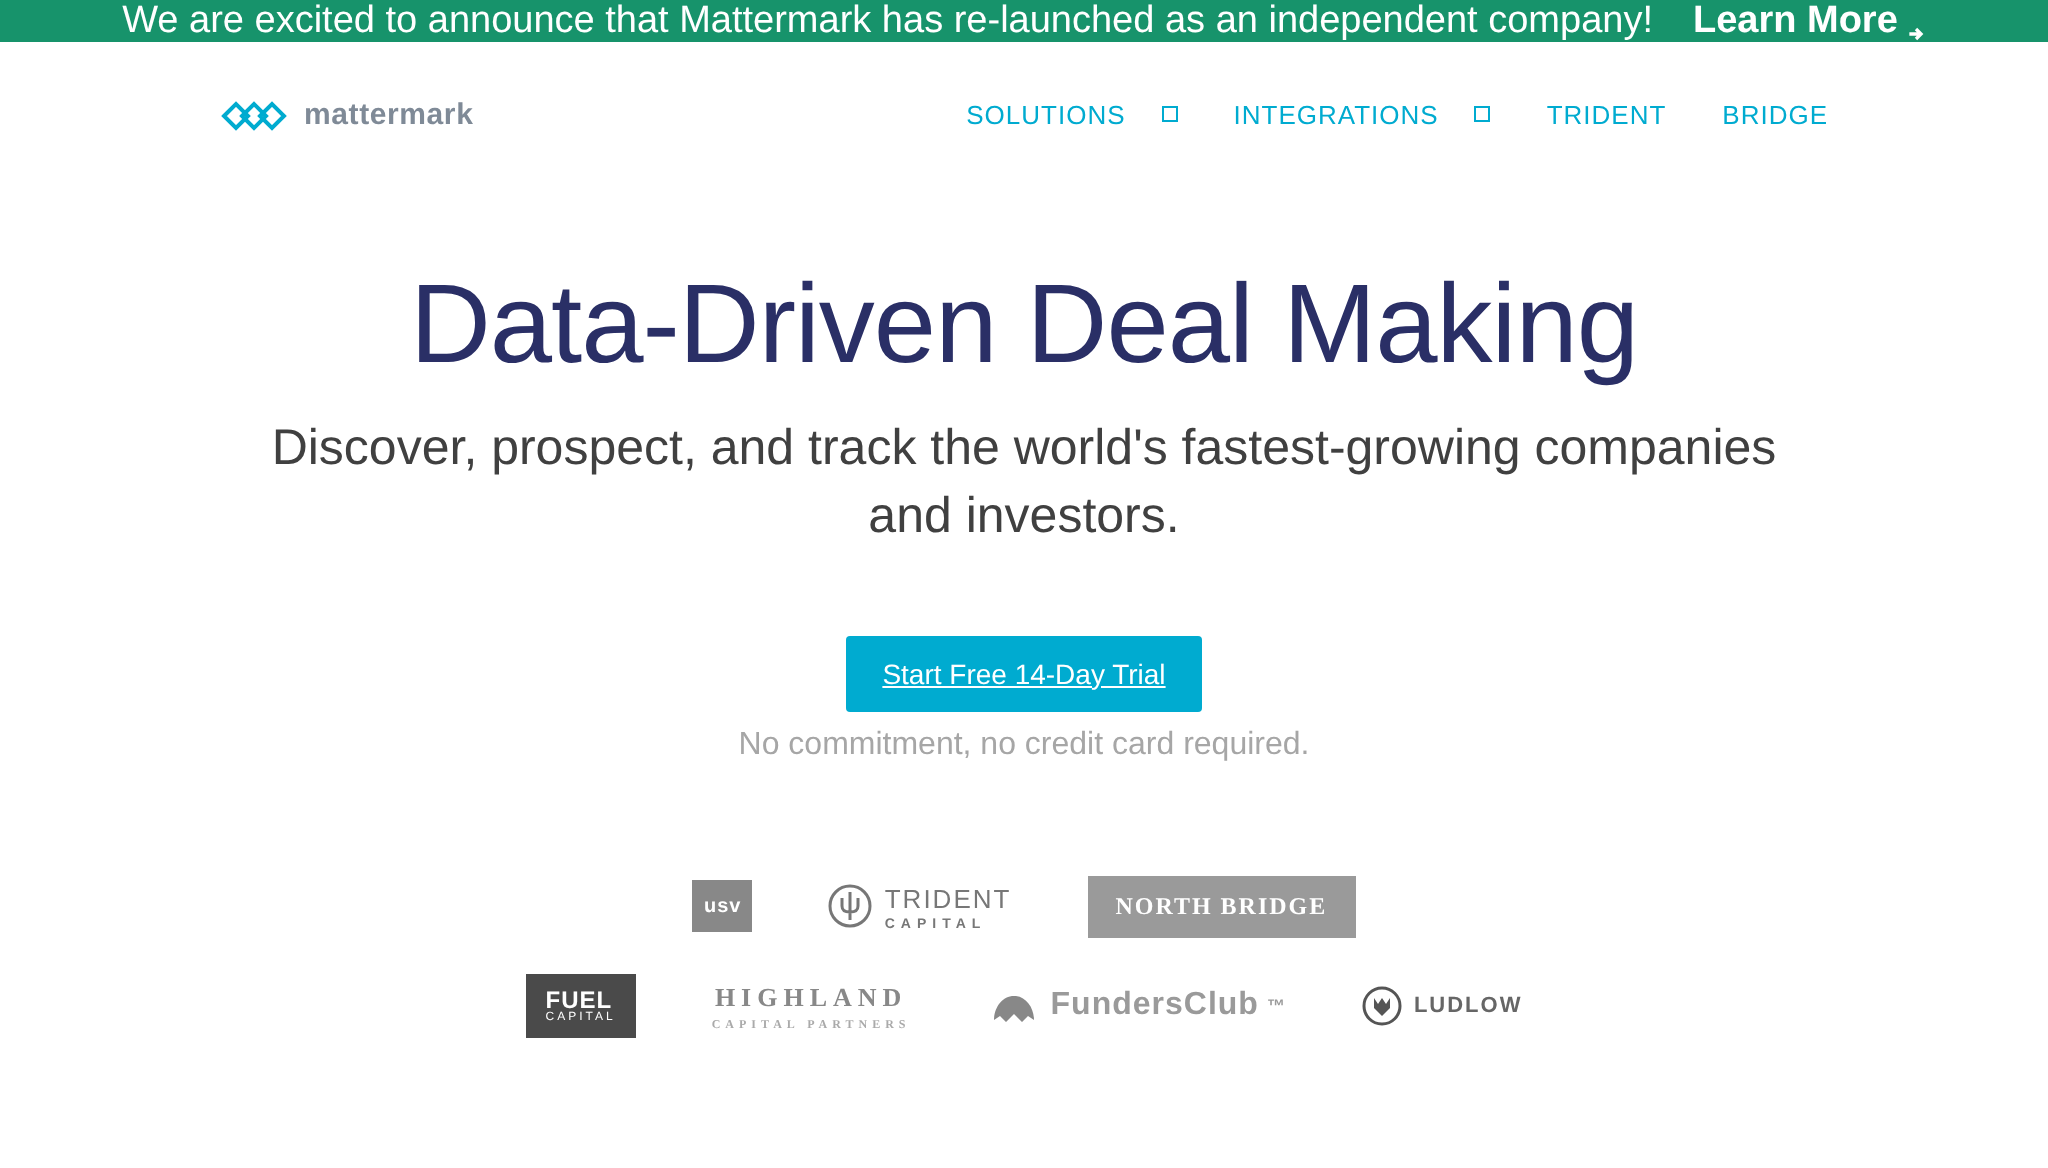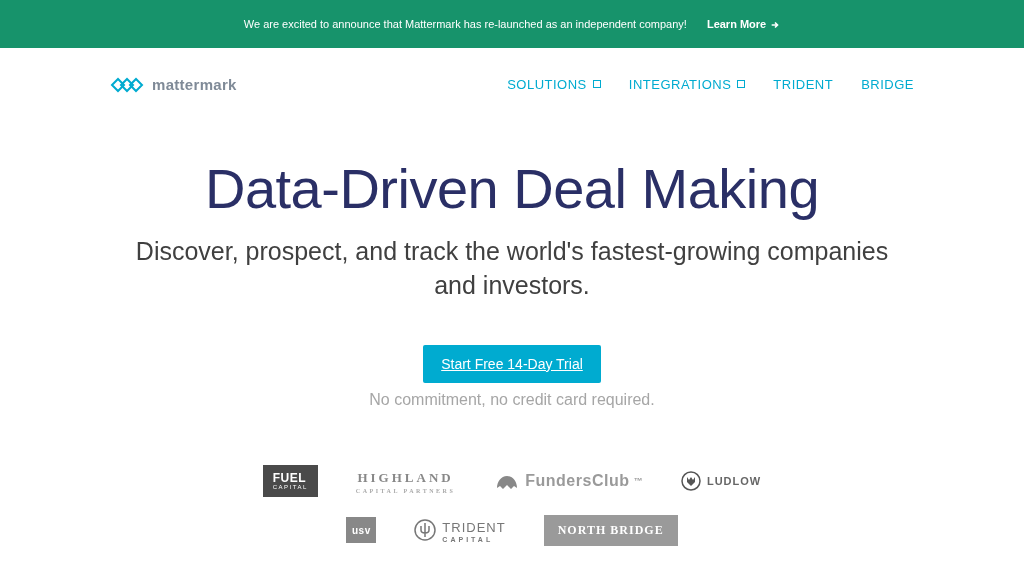--- a/index.html
+++ b/index.html
@@ -6,23 +6,23 @@
   body {
     font-family: -apple-system, BlinkMacSystemFont, "Segoe UI", Helvetica, Arial, sans-serif;
     background: #fff;
     width: 1024px;
     height: 584px;
     overflow: hidden;
   }
   .announcement-bar {
     background: #17936b;
     color: #fff;
-    font-size: 11px;
+    font-size: 19px;
     font-weight: 500;
-    height: 48px;
+    height: 21px;
     display: flex;
     align-items: center;
     justify-content: center;
     gap: 20px;
   }
   .announcement-bar .learn-more {
     font-weight: 700;
     cursor: pointer;
     display: flex;
     align-items: flex-end;
@@ -51,21 +51,21 @@
     gap: 28px;
     align-items: center;
   }
   .nav-item {
     color: #00abd0;
     font-size: 13px;
     letter-spacing: 0.5px;
     cursor: pointer;
     display: flex;
     align-items: center;
-    gap: 6px;
+    gap: 18px;
   }
   .nav-item .sq {
     width: 8px; height: 8px; border: 1.5px solid #00abd0; display: inline-block;
   }
   .hero {
     text-align: center;
     margin-top: 52px;
   }
   .hero h1 {
     font-size: 56px;
@@ -193,58 +193,58 @@
   <h1>Data-Driven Deal Making</h1>
   <p class="subtitle">Discover, prospect, and track the world's fastest-growing companies and investors.</p>
   <div class="cta">
     <button class="cta-btn">Start Free 14-Day Trial</button>
     <div class="cta-note">No commitment, no credit card required.</div>
   </div>
 </div>
 
 <div class="logos">
   <div class="logo-row">
-    <div class="partner boxed-dark" style="line-height:1;">
-      <div>
-        <span>FUEL</span>
-        <span class="sub">CAPITAL</span>
-      </div>
-    </div>
-    <div class="partner highland">
-      <div>
-        <span class="main">HIGHLAND</span>
-        <span class="sub2">CAPITAL PARTNERS</span>
-      </div>
-    </div>
-    <div class="partner fundersclub">
-      <svg class="lion" viewBox="0 0 28 22" fill="#888">
-          <path d="M4 18c0-6 4-12 10-12s10 6 10 12l-3-2-3 3-4-4-4 4-3-3z"></path>
-        </svg>
-      <span>FundersClub</span>
-        <span style="font-size:9px;vertical-align:super;">™</span>
-    </div>
-    <div class="partner ludlow">
-      <svg viewBox="0 0 20 20" fill="#555">
-          <circle cx="10" cy="10" r="9" fill="none" stroke="#555" stroke-width="1.5"></circle>
-          <path d="M6 6l2 3 2-3 2 3 2-3v5l-4 4-4-4z"></path>
-        </svg>
-      <span>LUDLOW</span>
-    </div>
-  </div>
-  <div class="logo-row">
     <div class="partner usv">
       <span>usv</span>
     </div>
     <div class="partner trident">
       <svg viewBox="0 0 22 22" fill="none" stroke="#777" stroke-width="1.5">
           <circle cx="11" cy="11" r="10"></circle>
           <path d="M11 4v14M7 7v4c0 2 1 3 4 3s4-1 4-3V7"></path>
         </svg>
       <div>
         <span class="t-text">TRIDENT</span>
         <span class="t-sub">CAPITAL</span>
       </div>
     </div>
     <div class="partner boxed-grey">
       <span>NORTH BRIDGE</span>
     </div>
   </div>
+  <div class="logo-row">
+    <div class="partner boxed-dark" style="line-height:1;">
+      <div>
+        <span>FUEL</span>
+        <span class="sub">CAPITAL</span>
+      </div>
+    </div>
+    <div class="partner highland">
+      <div>
+        <span class="main">HIGHLAND</span>
+        <span class="sub2">CAPITAL PARTNERS</span>
+      </div>
+    </div>
+    <div class="partner fundersclub">
+      <svg class="lion" viewBox="0 0 28 22" fill="#888">
+          <path d="M4 18c0-6 4-12 10-12s10 6 10 12l-3-2-3 3-4-4-4 4-3-3z"></path>
+        </svg>
+      <span>FundersClub</span>
+        <span style="font-size:9px;vertical-align:super;">™</span>
+    </div>
+    <div class="partner ludlow">
+      <svg viewBox="0 0 20 20" fill="#555">
+          <circle cx="10" cy="10" r="9" fill="none" stroke="#555" stroke-width="1.5"></circle>
+          <path d="M6 6l2 3 2-3 2 3 2-3v5l-4 4-4-4z"></path>
+        </svg>
+      <span>LUDLOW</span>
+    </div>
+  </div>
 </div>
 
 </body></html>

